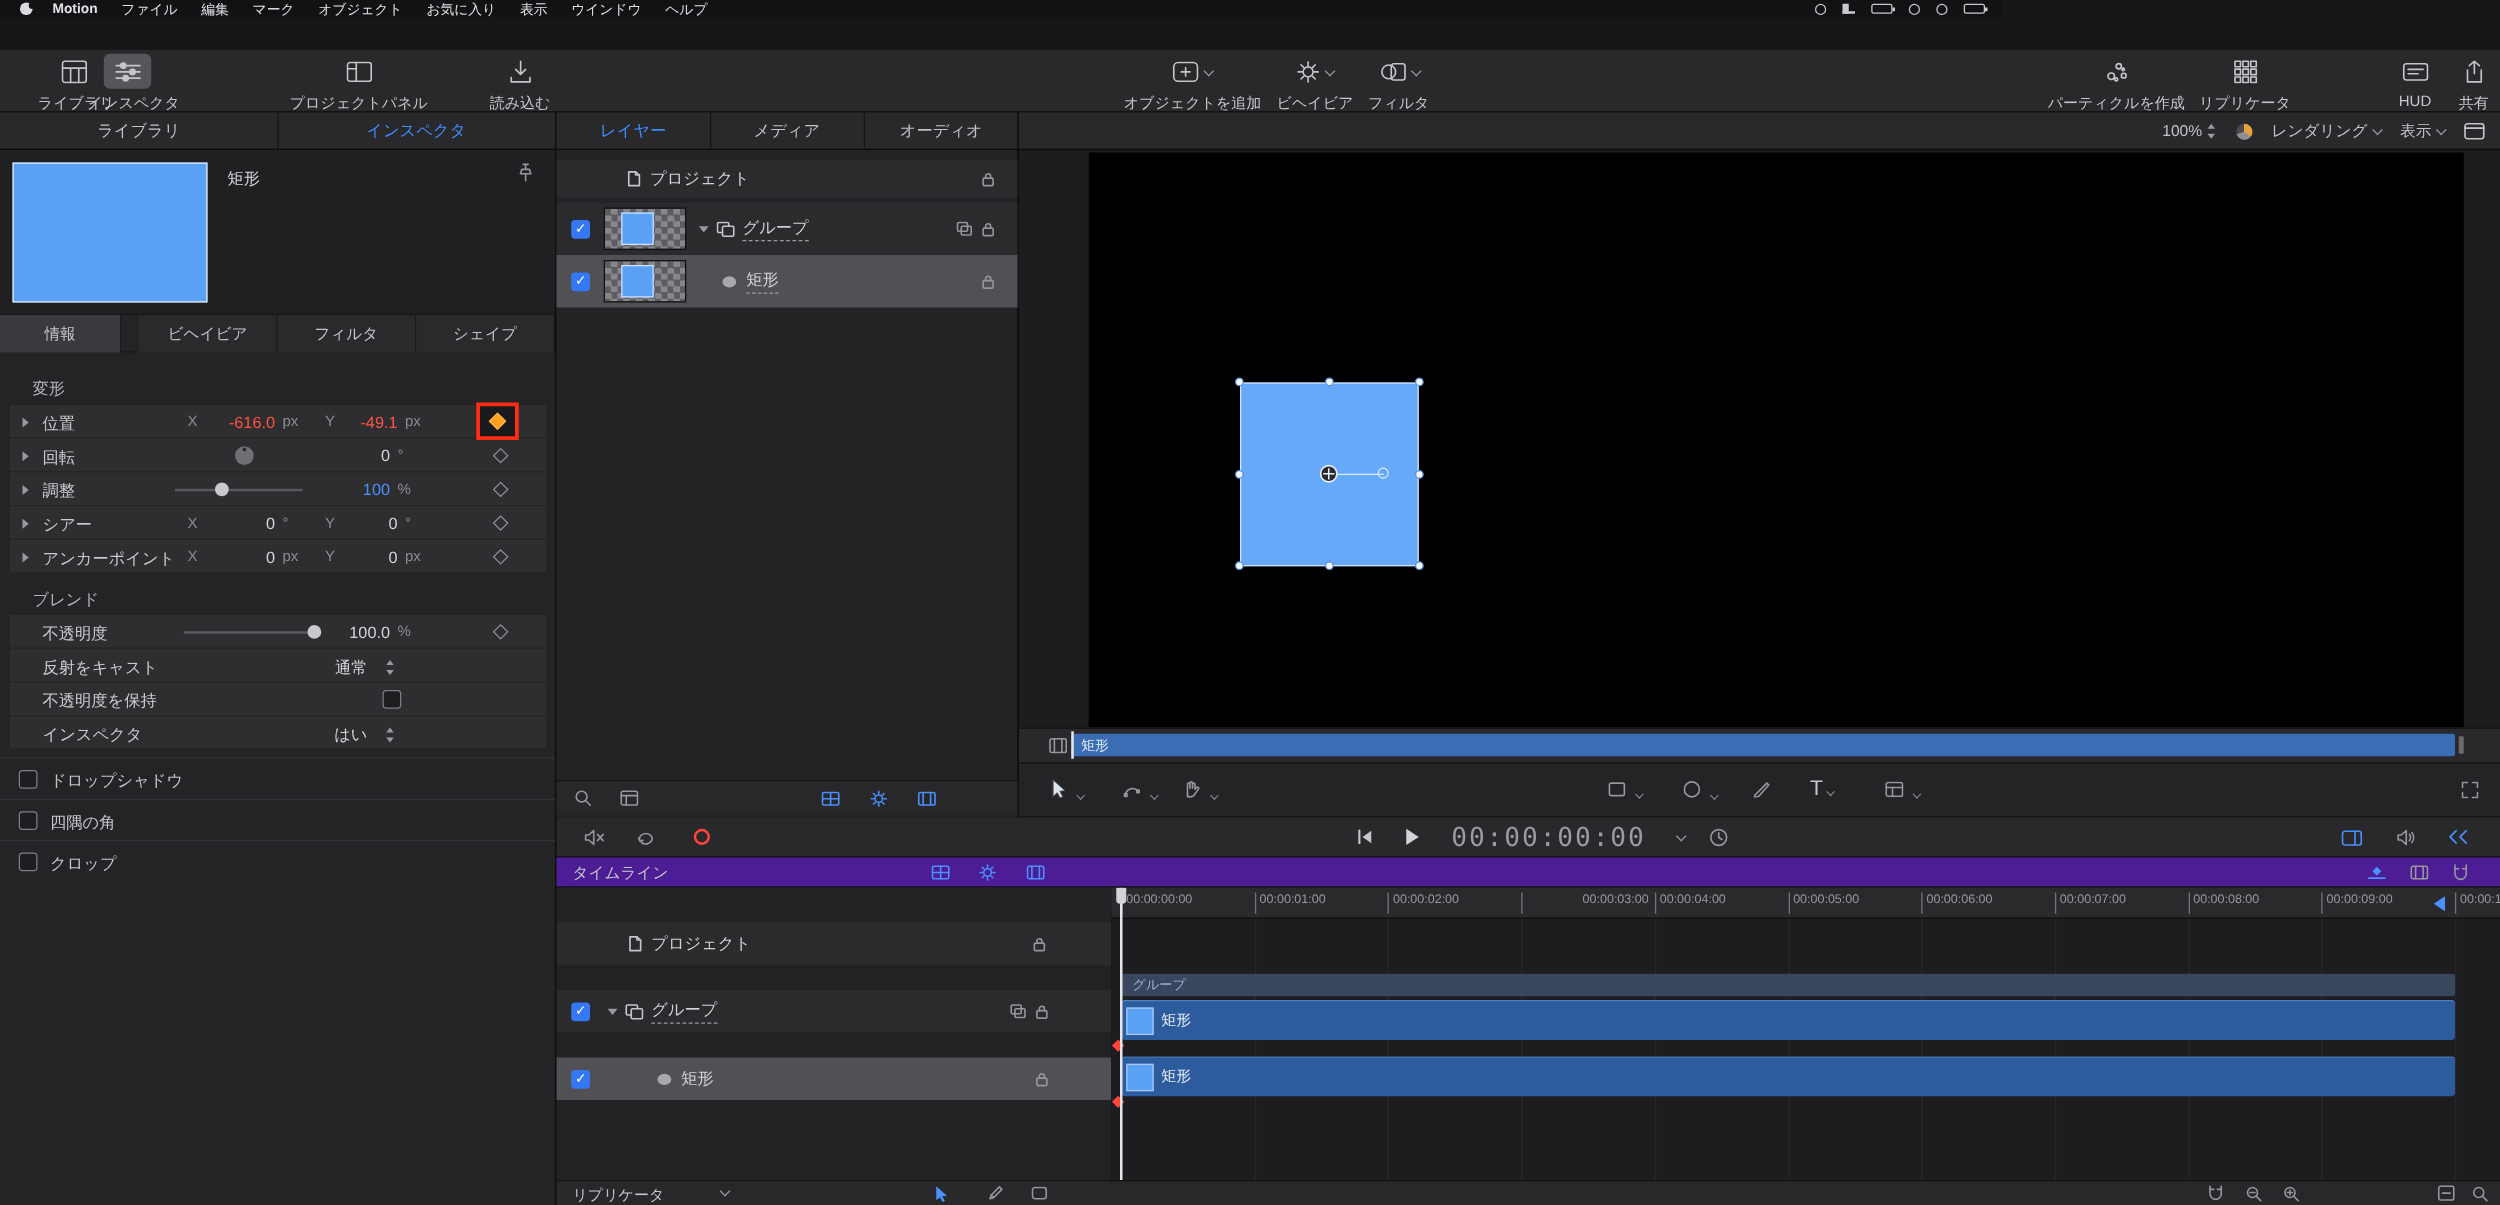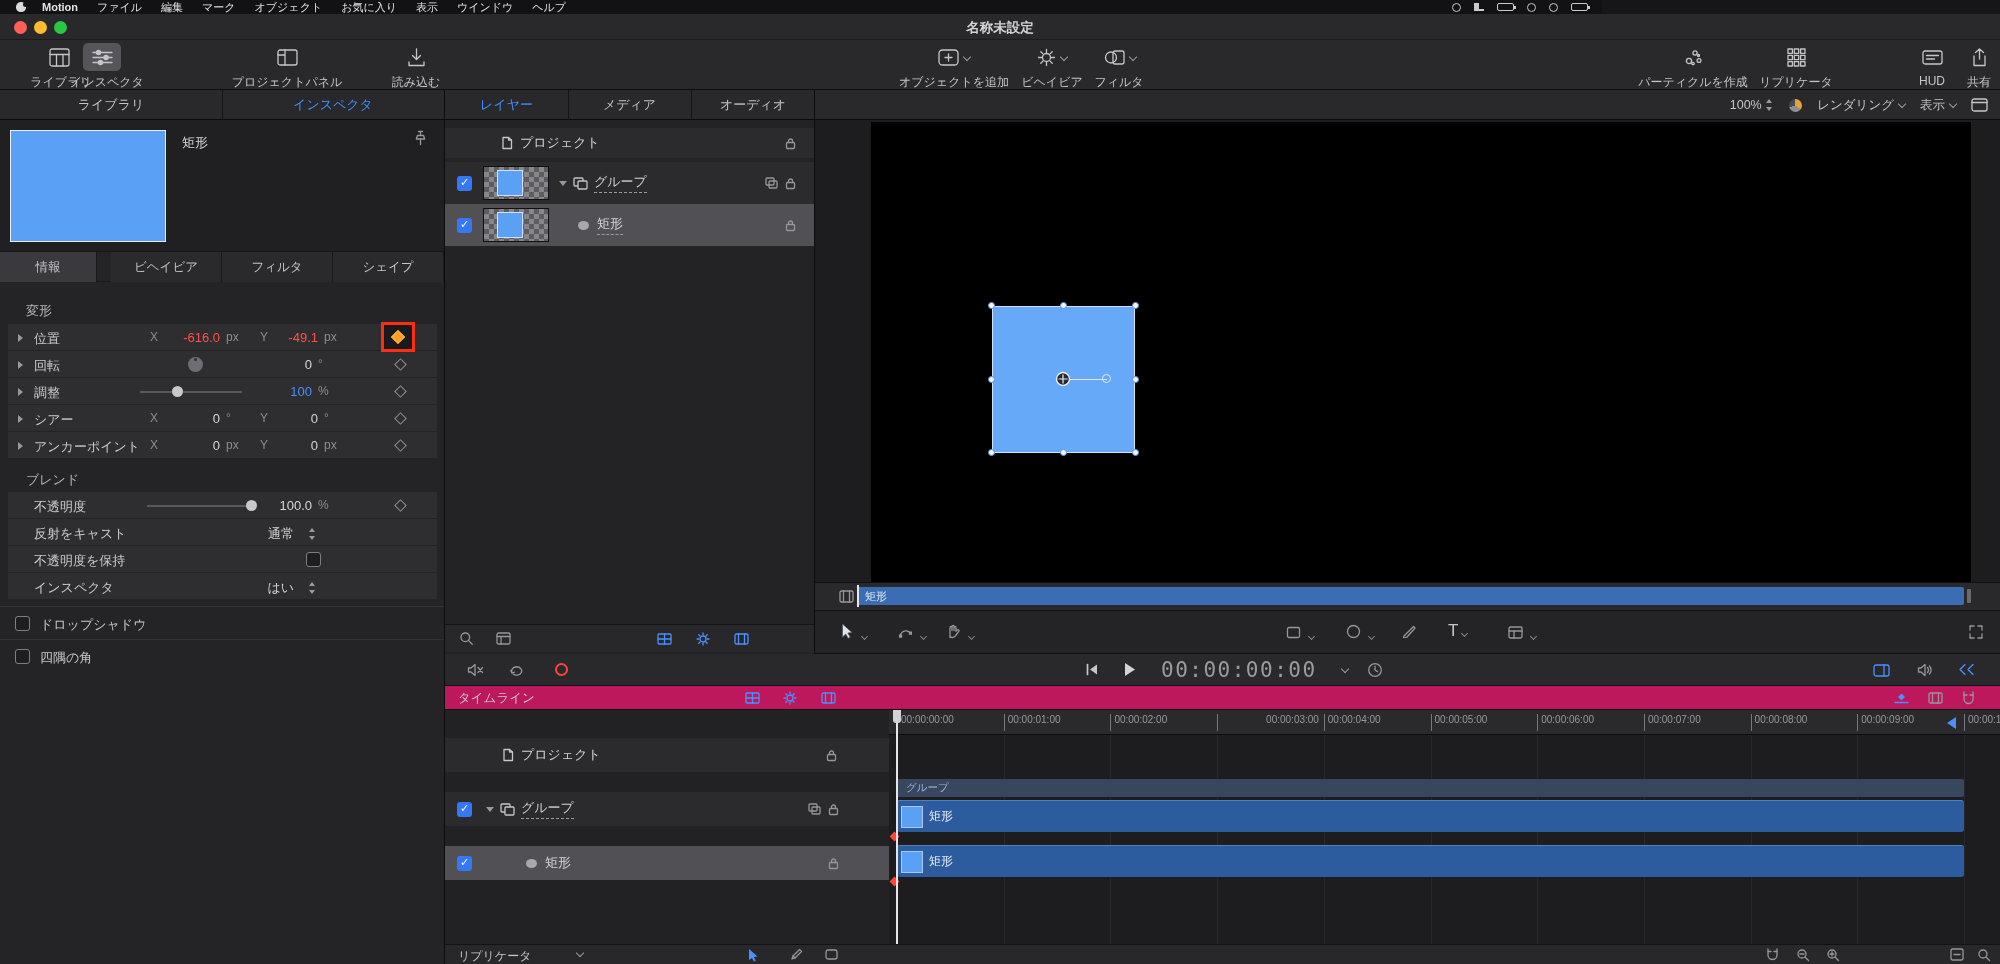--- a/index.html
+++ b/index.html
@@ -103,26 +103,20 @@
     <div class="mstatus">
       <div class="mdot"></div>
       <div class="mbar"></div>
       <div class="mbat"></div>
       <div class="mdot"></div>
       <div class="mdot"></div>
       <div class="mbat"></div>
     </div>
   </div>
 
-  <div class="abs titlebar" style="left:0;top:14px;width:2000px;height:26px">
-    <div class="tl" style="left:14px;background:#ff5f57"></div>
-    <div class="tl" style="left:34px;background:#febc2e"></div>
-    <div class="tl" style="left:54px;background:#28c840"></div>
-    <div class="wtitle">名称未設定</div>
-  </div>
 
   <div class="abs toolbar" style="left:0;top:40px;width:2000px;height:50px">
     <div class="tbtn" style="left:42px;top:4px;width:34px;height:26px">
       <svg class="ic" width="21" height="19" viewBox="0 0 21 19">
           <rect x="1" y="1" width="19" height="17" rx="2"></rect>
           <path d="M1 6.5h19M7.5 6.5V18M14 6.5V18"></path>
         </svg>
     </div>
     <div class="tbtn hlbtn" style="left:83px;top:3px;width:38px;height:28px">
       <svg class="ic" width="21" height="17" viewBox="0 0 21 17">
@@ -370,20 +364,24 @@
     </div>
 
     <div class="xrow" style="top:519px">
       <div class="cbox"></div>
       <span class="xl">四隅の角</span>
     </div>
     <div class="xrow" style="top:486px">
       <div class="cbox"></div>
       <span class="xl">ドロップシャドウ</span>
     </div>
+    <div class="xrow" style="top:552px">
+      <div class="cbox"></div>
+      <span class="xl">クロップ</span>
+    </div>
   </div>
 
   <div class="abs mpanel" style="left:445px;top:120px;width:370px;height:534px">
     <div class="lrow" style="top:8px;height:30px">
       <svg class="ic" style="margin-left:56px" width="12" height="14" viewBox="0 0 12 14">
           <path d="M2 1.5h5.5L10.5 4v8.5H2z"></path>
           <path d="M7.5 1.5V4h3"></path>
         </svg>
       <span style="margin-left: 7px">プロジェクト</span>
       <svg class="icd" style="margin-left:auto;margin-right:19px" width="11" height="13" viewBox="0 0 11 13">
@@ -571,21 +569,21 @@
       </svg>
     <svg class="icd abs" style="left:1472px;top:9px" width="16" height="14" viewBox="0 0 16 14">
         <path d="M1.5 5h2.5L8 1.5v11L4 9H1.5z"></path>
         <path d="M10.5 4.5a4 4 0 0 1 0 5M12.5 3a6.5 6.5 0 0 1 0 8"></path>
       </svg>
     <svg class="icb abs" style="left:1512px;top:9px" width="18" height="13" viewBox="0 0 18 13">
         <path d="M8 1.5L3 6.5l5 5M16 1.5l-5 5 5 5"></path>
       </svg>
   </div>
 
-  <div class="abs" style="left:445px;top:686px;width:1555px;height:24px;background:#be185d;border-bottom:1px solid #0e0e10">
+  <div class="abs" style="left:445px;top:686px;width:1555px;height:24px;background:#4c1d95;border-bottom:1px solid #0e0e10">
     <span class="abs" style="left:13px;top:4px;font-size:12.5px;color:#c8c8cd">タイムライン</span>
     <svg class="icb abs" style="left:300px;top:6px" width="15" height="12" viewBox="0 0 15 12">
         <rect x="1" y="1" width="13" height="10" rx="1"></rect>
         <path d="M1 6h13M7.5 1v10"></path>
       </svg>
     <svg class="icb abs" style="left:338px;top:5px" width="14" height="14" viewBox="0 0 14 14">
         <circle cx="7" cy="7" r="3"></circle>
         <path d="M7 1v1.8M7 11.2V13M1 7h1.8M11.2 7H13M2.8 2.8L4 4M10 10l1.2 1.2M11.2 2.8L10 4M4 10l-1.2 1.2"></path>
       </svg>
     <svg class="icb abs" style="left:376px;top:6px" width="15" height="12" viewBox="0 0 15 12">

